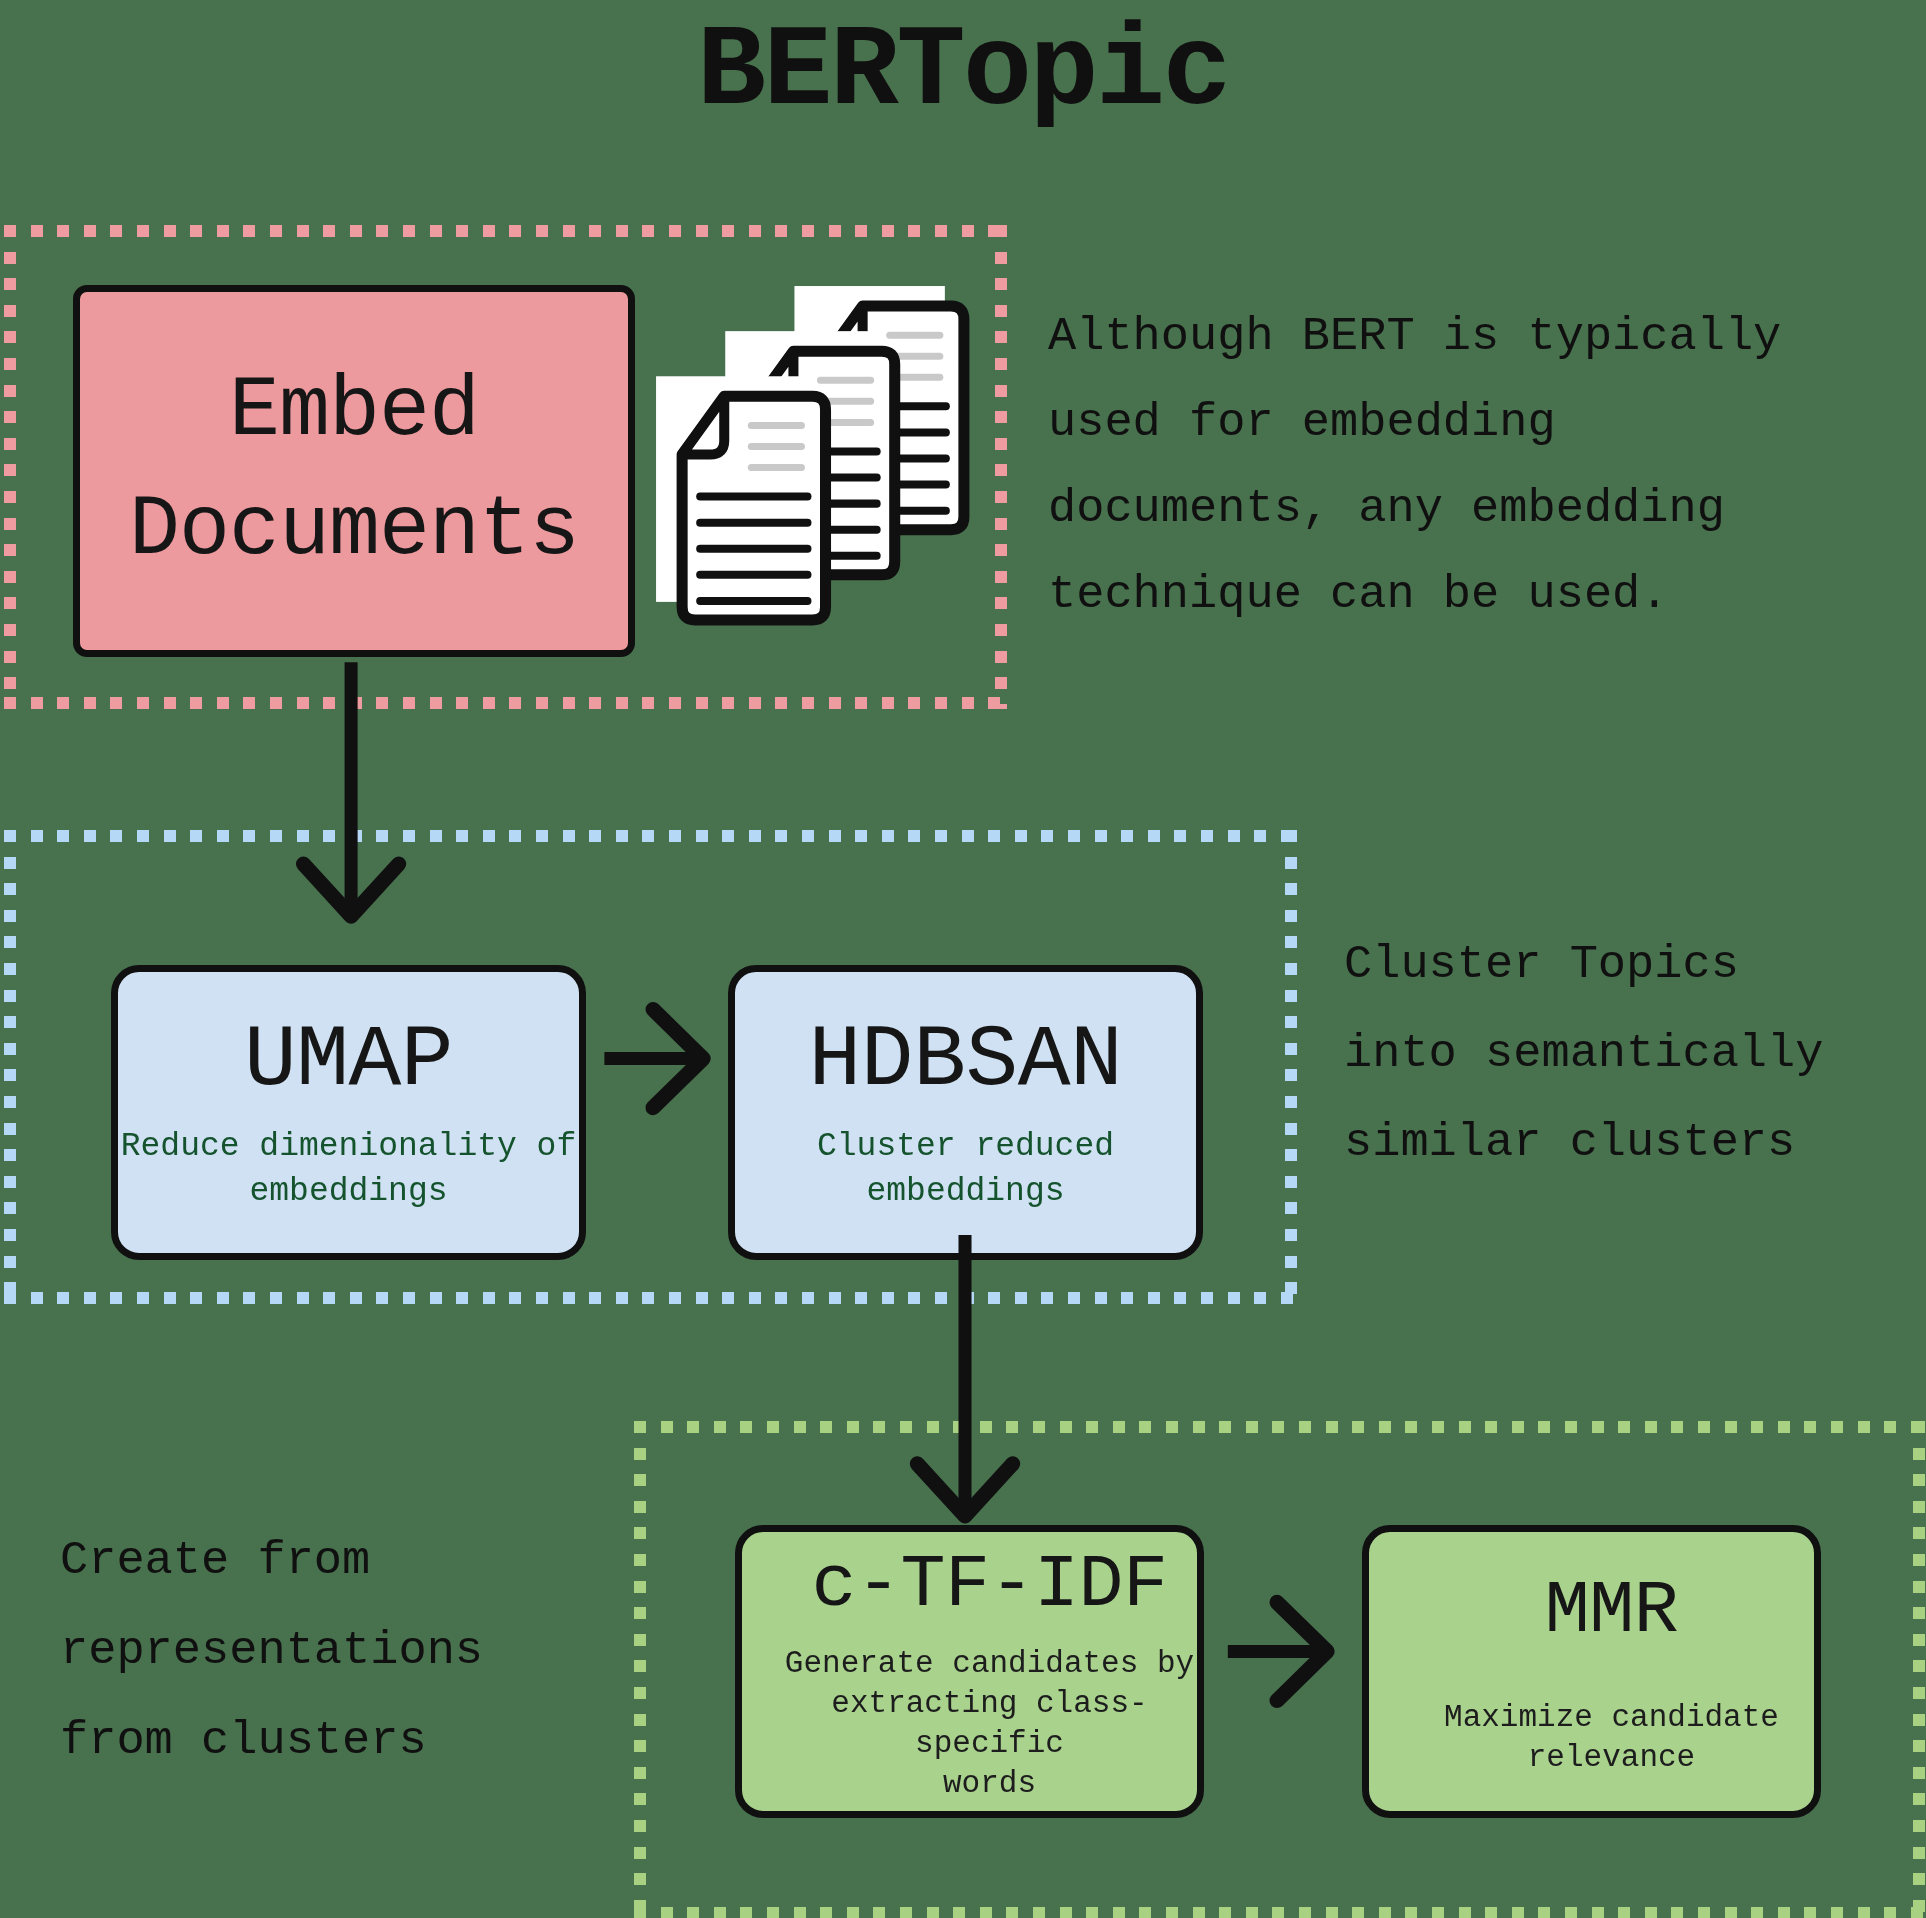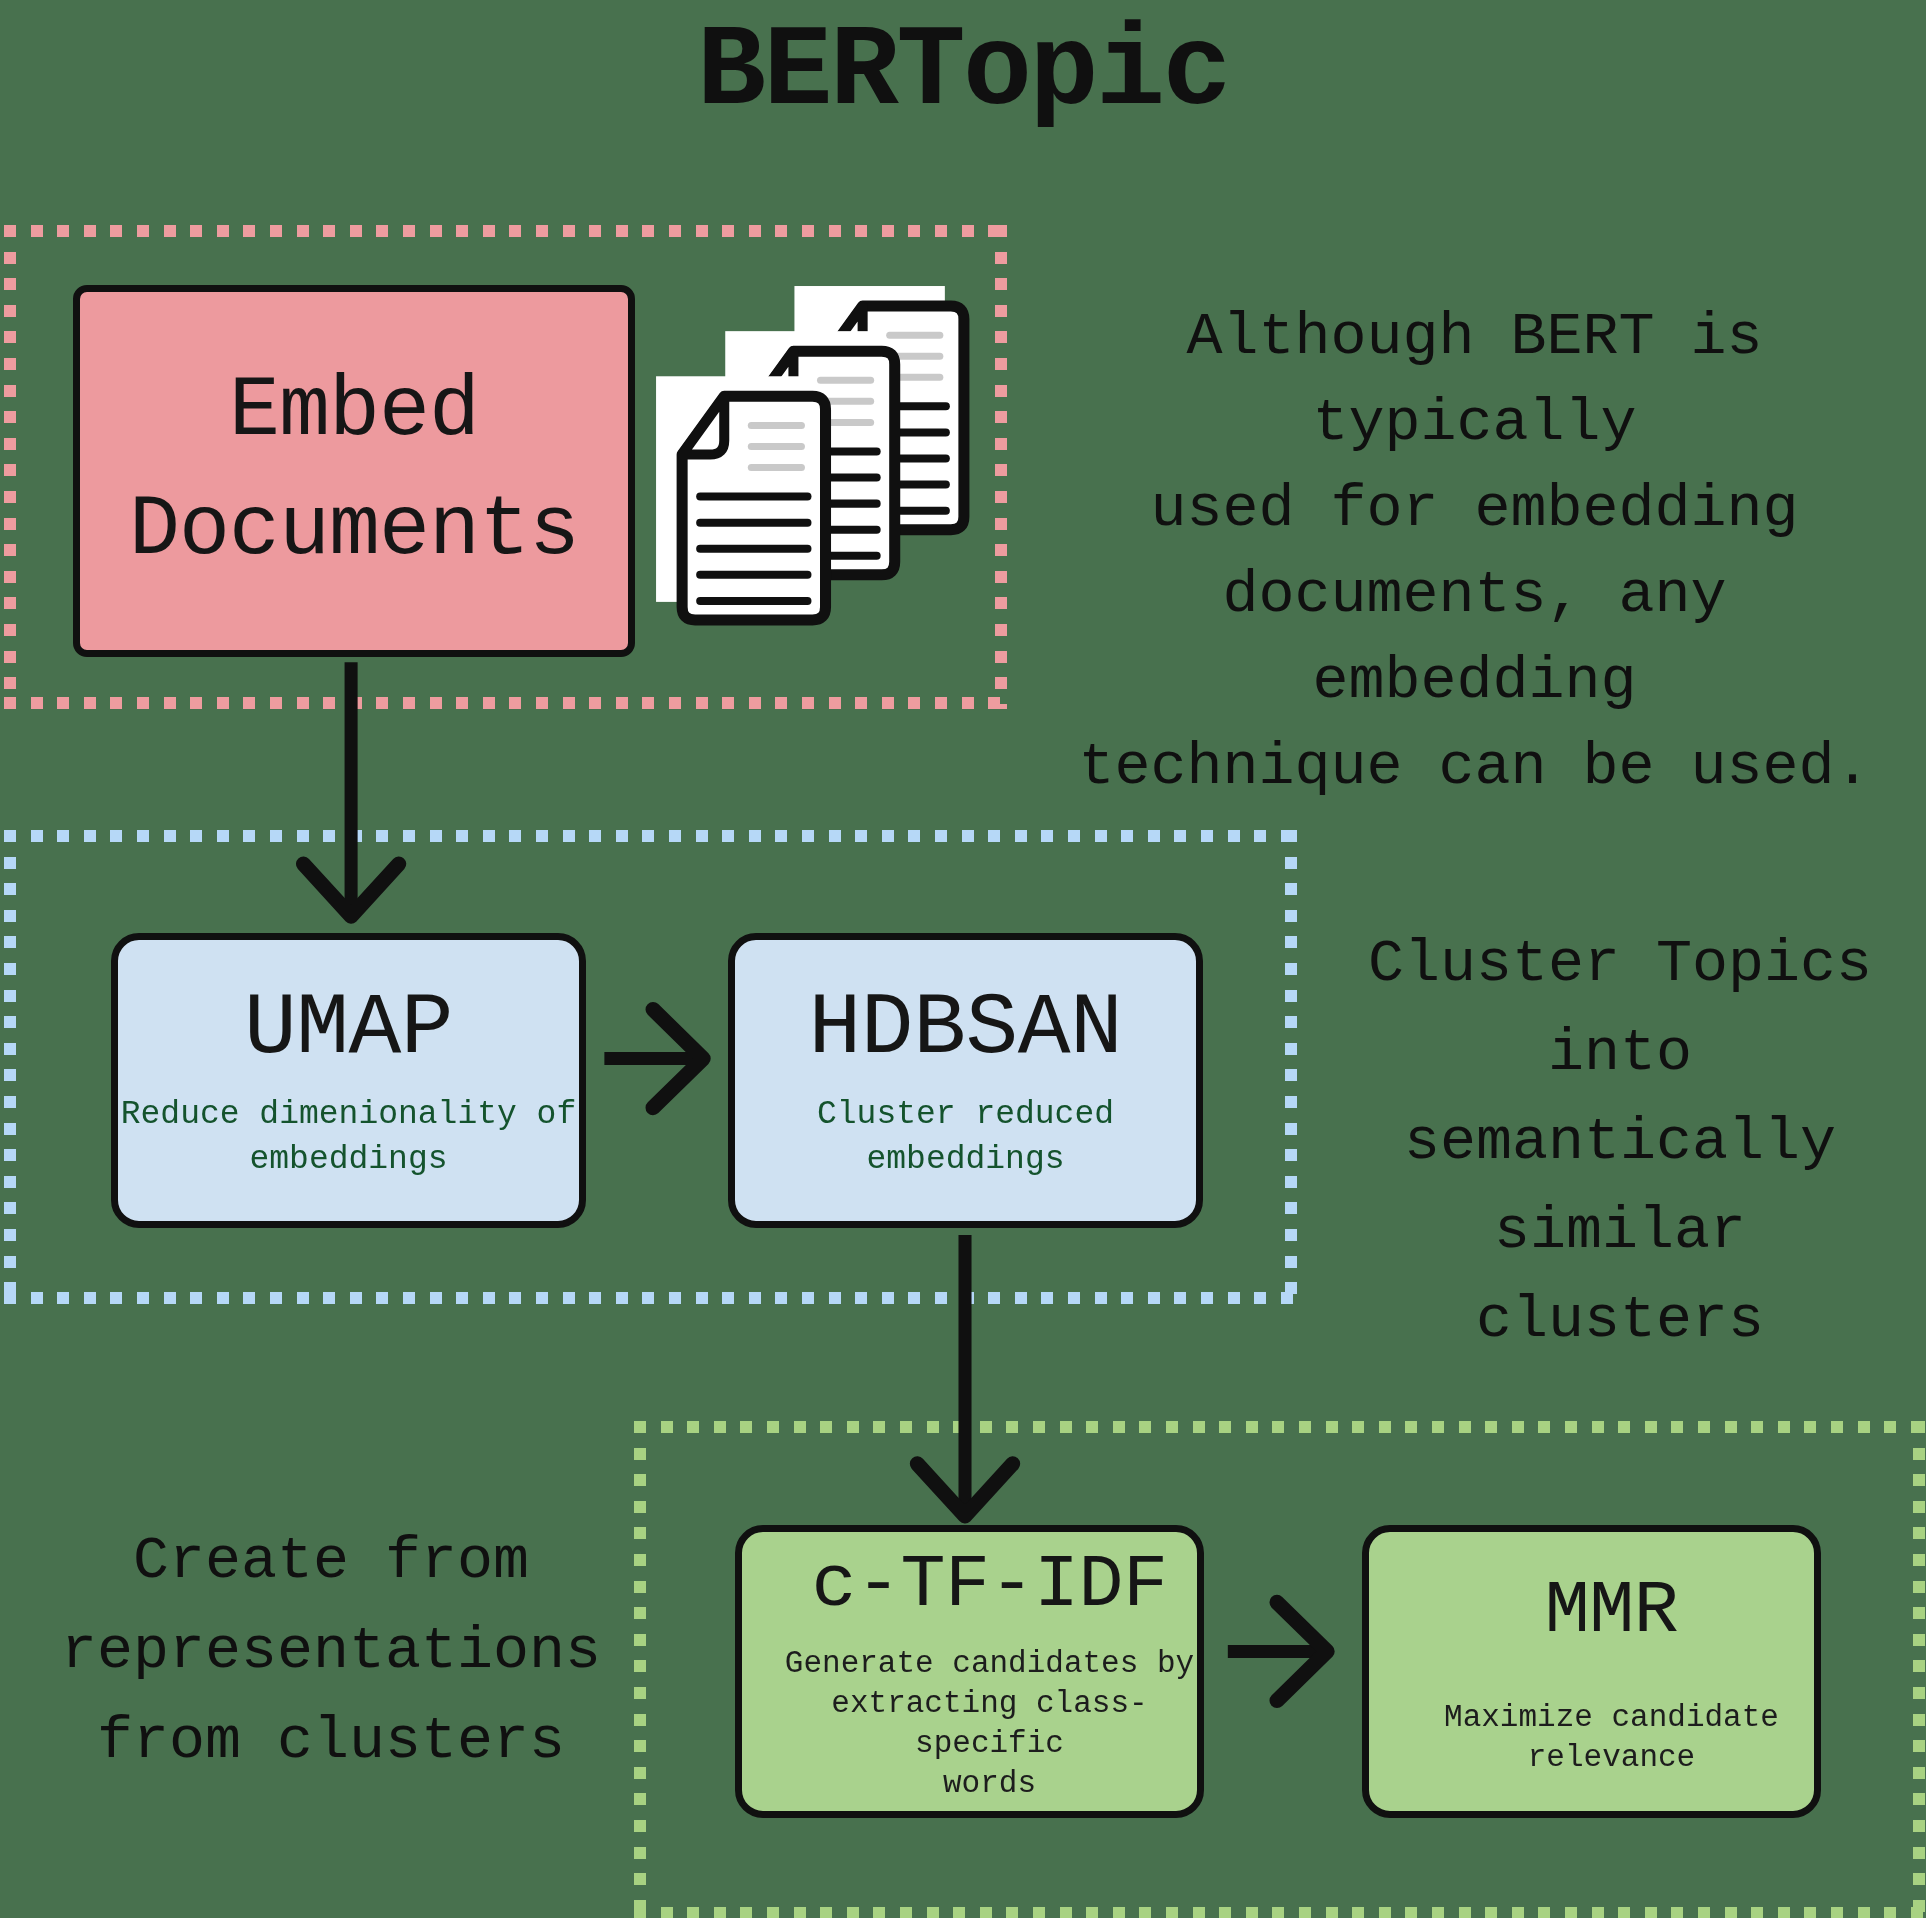--- a/index.html
+++ b/index.html
@@ -40,34 +40,34 @@
     border-radius:28px;
     display:flex;flex-direction:column;
     align-items:center;justify-content:center;
     text-align:center;
   }
   .node-embed{
     left:73px;top:285px;width:562px;height:372px;
     background:var(--pink-fill);
     font-size:85px;line-height:119px;letter-spacing:-1px;border-radius:14px;
   }
-  .node-blue{background:var(--blue-fill);}
+  .node-blue{background:var(--blue-fill);margin-top:32px;}
   .node-green{background:var(--green-fill);padding-left:40px;}
   .node-umap  {left:111px;  top:933px; width:475px; height:295px;}
   .node-hdbsan{left:728px; top:933px; width:475px; height:295px;}
   .node-ctfidf{left:735px; top:1525px; width:469px; height:293px;}
   .node-mmr   {left:1362px; top:1525px; width:459px; height:293px;gap:28px;}
   .node-title{font-size:88px;line-height:100px;letter-spacing:-0.5px;}
   .node-title-sm{font-size:75px;line-height:93px;}
   .node-sub{font-size:33px;line-height:45px;margin-top:13px;color:#14532d;}
   .node-sub-sm{font-size:31px;line-height:40px;margin-top:12px;color:#1d1d1d;}
 
   .note{
-    position:absolute;text-align:center;
-    font-size:60px;line-height:86px;
+    position:absolute;text-align:left;
+    font-size:47px;line-height:86px;
     color:var(--ink,#141414);
   }
   .note-bert   {left:1048px;top:294px; width:853px;}
   .note-cluster{left:1344px;top:920px;width:552px;line-height:89px;}
   .note-topic  {left:60px; top:1516px;width:542px;line-height:90px;}
 
   .overlay{position:absolute;left:0;top:0;width:1926px;height:1919px;pointer-events:none;}
   .arrow{stroke:var(--ink,#0e0e0e);stroke-width:26px;fill:none;}
   .arrowhead{stroke:var(--ink,#0e0e0e);stroke-width:30px;fill:none;stroke-linecap:round;stroke-linejoin:round;}
   .docs-svg{position:absolute;left:647px;top:277px;}

